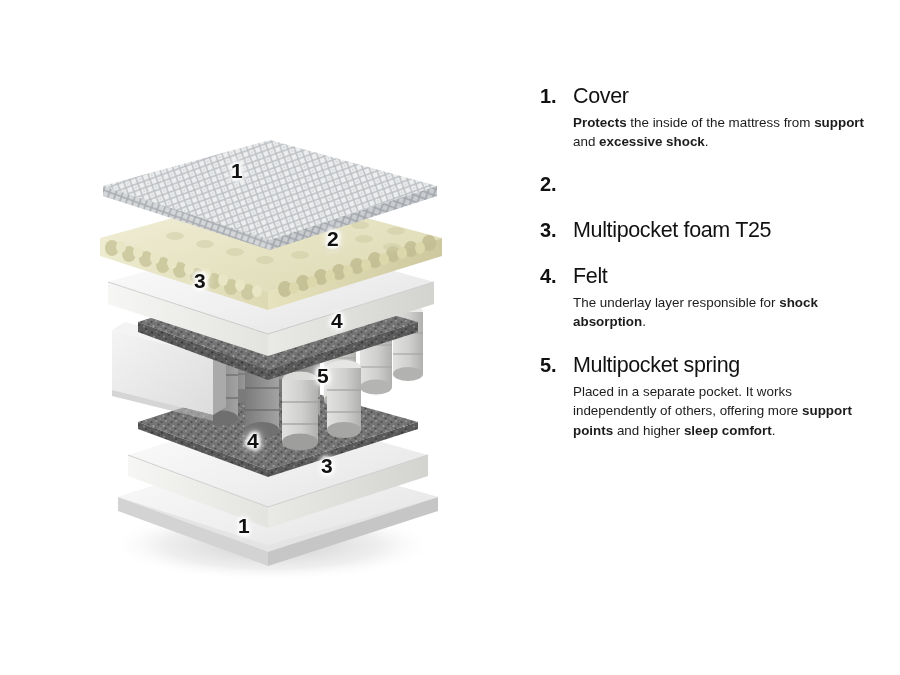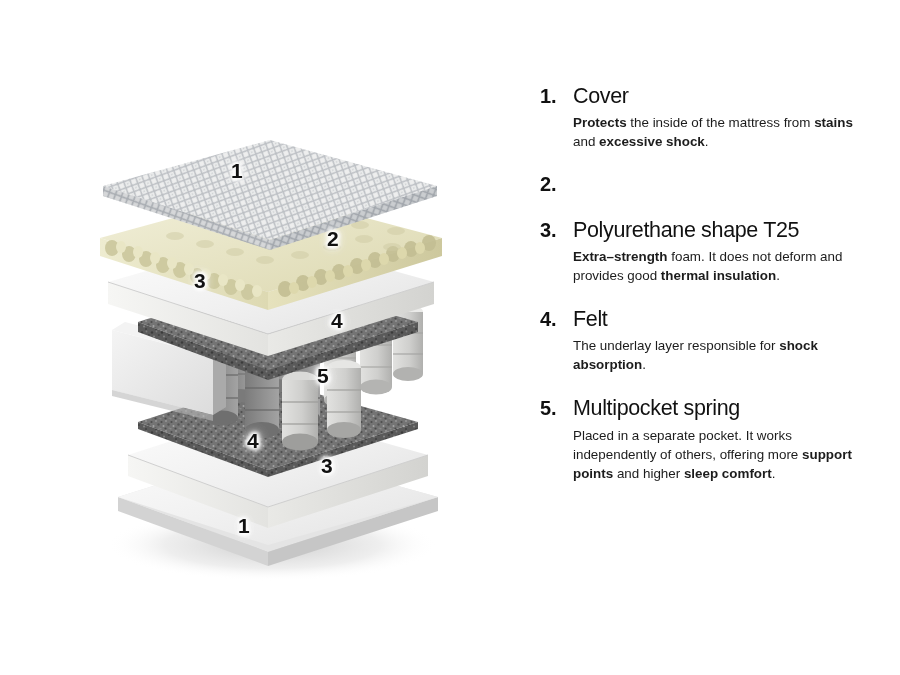--- a/index.html
+++ b/index.html
@@ -381,35 +381,34 @@
   <div class="callout" style="left:238px; top:515px;">1</div>
 </div>
 
 <div id="legend">
 
   <div class="legend-item">
     <div class="legend-head">
       <span class="legend-num">1.</span>
       <span class="legend-title">Cover</span>
     </div>
-    <div class="legend-body"><b>Protects</b> the inside of the mattress from <b>stains</b> and <b>excessive shock</b>.</div>
+    <div class="legend-body"><b>Protects</b> the inside of the mattress from <b>support</b> and <b>excessive shock</b>.</div>
   </div>
 
   <div class="legend-item">
     <div class="legend-head">
       <span class="legend-num">2.</span>
     </div>
   </div>
 
   <div class="legend-item">
     <div class="legend-head">
       <span class="legend-num">3.</span>
-      <span class="legend-title">Polyurethane shape T25</span>
+      <span class="legend-title">Multipocket foam T25</span>
     </div>
-    <div class="legend-body"><b>Extra–strength</b> foam. It does not deform and provides good <b>thermal insulation</b>.</div>
   </div>
 
   <div class="legend-item">
     <div class="legend-head">
       <span class="legend-num">4.</span>
       <span class="legend-title">Felt</span>
     </div>
     <div class="legend-body">The underlay layer responsible for <b>shock absorption</b>.</div>
   </div>
 

